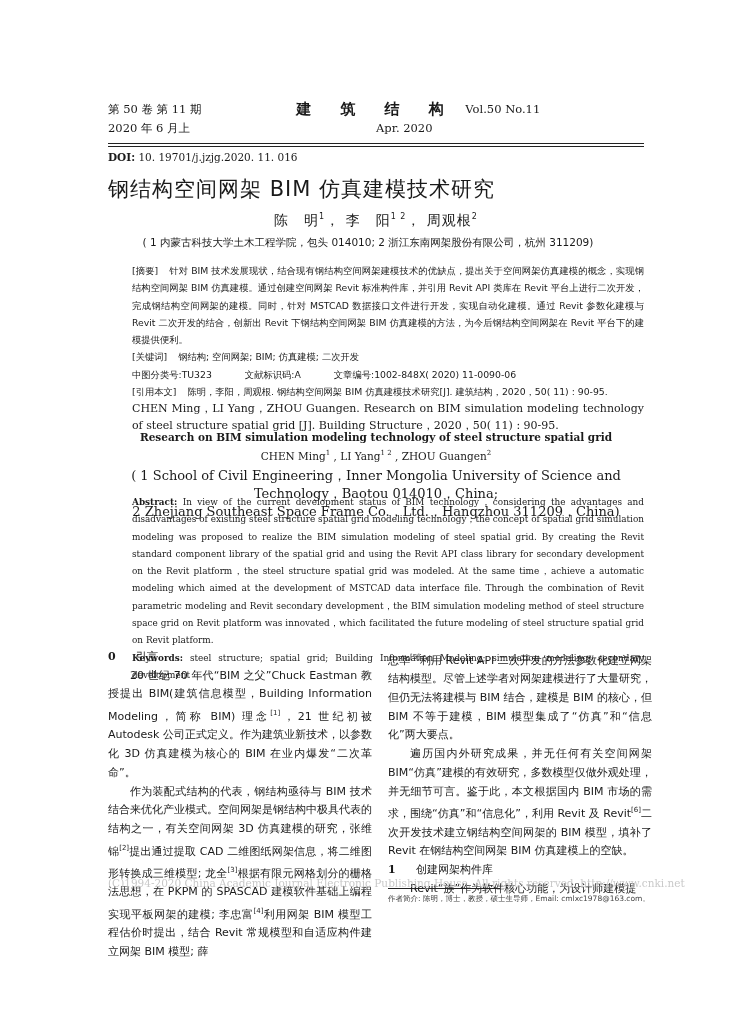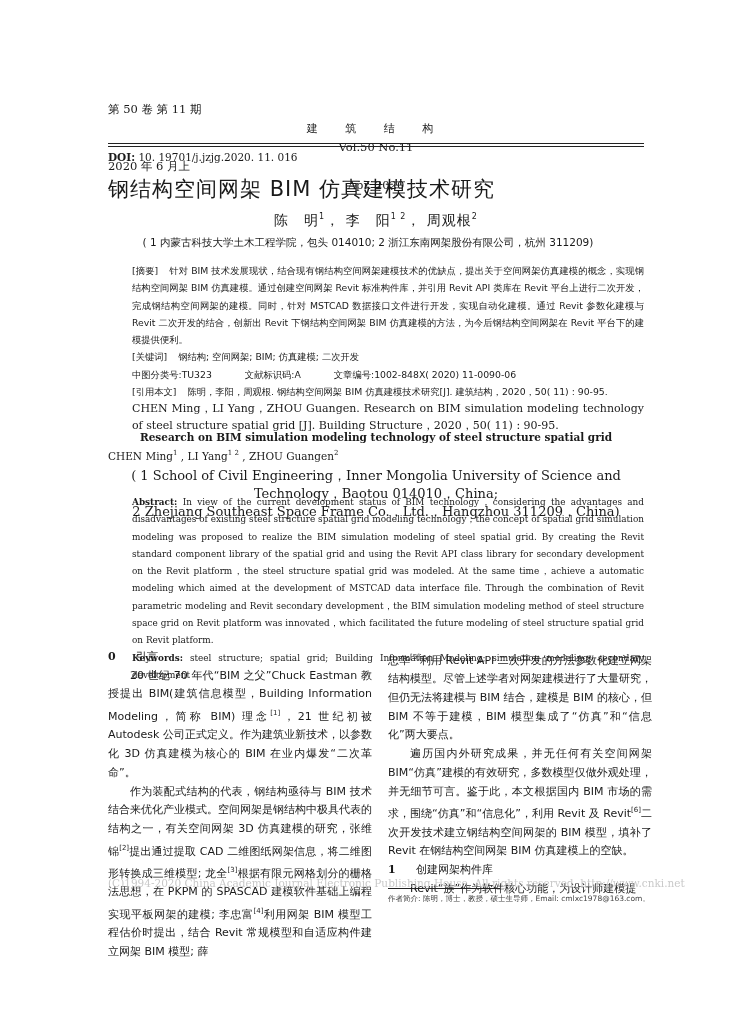--- a/index.html
+++ b/index.html
@@ -1,42 +1,42 @@
 <!DOCTYPE html>
 <html><head>
 <meta charset="utf-8">
 <style>
   html, body { margin:0; padding:0; background:#ffffff; }
   body { width:752px; height:1024px; position:relative; overflow:hidden;
          font-family:"DejaVu Serif", serif; color:#1a1a1a; }
   .hdr { position:absolute; left:108px; right:108px; top:100px; height:46px; }
-  .hdr-row { display:flex; justify-content:space-between; font-size:11.5px; line-height:19px;flex-direction:column; }
+  .hdr-row { display:flex; justify-content:space-between; font-size:11.5px; line-height:19px; }
   .hdr-row span { flex:1; }
   .hdr-row .c { text-align:center; }
-  .hdr-row .r { text-align:center; }
-  .hdr-row .jt { letter-spacing:12px; font-family:"DejaVu Sans", sans-serif; font-weight:normal; font-size:11px; }
+  .hdr-row .r { text-align:left; }
+  .hdr-row .jt { letter-spacing:12px; font-family:"DejaVu Sans", sans-serif; font-weight:bold; font-size:15px; }
   .rule { position:absolute; left:108px; right:108px; top:143px; border-top:1px solid #222; }
   .rule2 { position:absolute; left:108px; right:108px; top:145.5px; border-top:1px solid #222; }
   .doi { position:absolute; left:108px; top:150px; font-size:10.5px; line-height:14px; }
   .doi b { font-weight:bold; }
   .title { position:absolute; left:108px; right:108px; top:175px; 
            font-family:"DejaVu Sans", sans-serif; font-size:21px; letter-spacing:1px; }
   .authors { position:absolute; left:108px; right:108px; top:212px; text-align:center;
              font-family:"DejaVu Sans", sans-serif; font-size:14px; letter-spacing:1px; }
   .authors sup { font-size:8px; }
   .affil { position:absolute; left:108px; right:124px; top:236px; text-align:center;
            font-family:"DejaVu Sans", sans-serif; font-size:10.5px; }
   .abs-cn { position:absolute; left:132px; right:108px; top:262px;
             font-family:"DejaVu Sans", sans-serif; font-size:9.3px; line-height:17.3px; text-align:justify; }
   .abs-cn .label { margin-right:8px; }
   .meta-line { font-family:"DejaVu Sans", sans-serif; font-size:9.3px; line-height:17.3px; }
   .cite-en { font-family:"DejaVu Serif", serif; font-size:11px; line-height:17px; }
   .en-title { position:absolute; left:108px; right:108px; top:431px; text-align:center;
               font-weight:bold; font-size:10.5px; }
-  .en-authors { position:absolute; left:108px; right:108px; top:449px; text-align:left; font-size:10.5px; }
+  .en-authors { position:absolute; left:108px; right:108px; top:449px; text-align:center; font-size:10.5px; }
   .en-authors sup { font-size:7px; }
   .en-affil { position:absolute; left:108px; right:108px; top:467px; text-align:center;
               font-size:13px; line-height:18px; }
   .en-abs { position:absolute; left:132px; right:108px; top:494px; font-size:8.9px;
             line-height:17.3px; text-align:justify; }
   .en-abs b { font-weight:bold; }
   .col { position:absolute; top:648px; width:264px; font-family:"DejaVu Sans", sans-serif;
          font-size:11px; line-height:18.7px; text-align:justify; }
   .col.left { left:108px; }
   .col.right { left:388px; }

